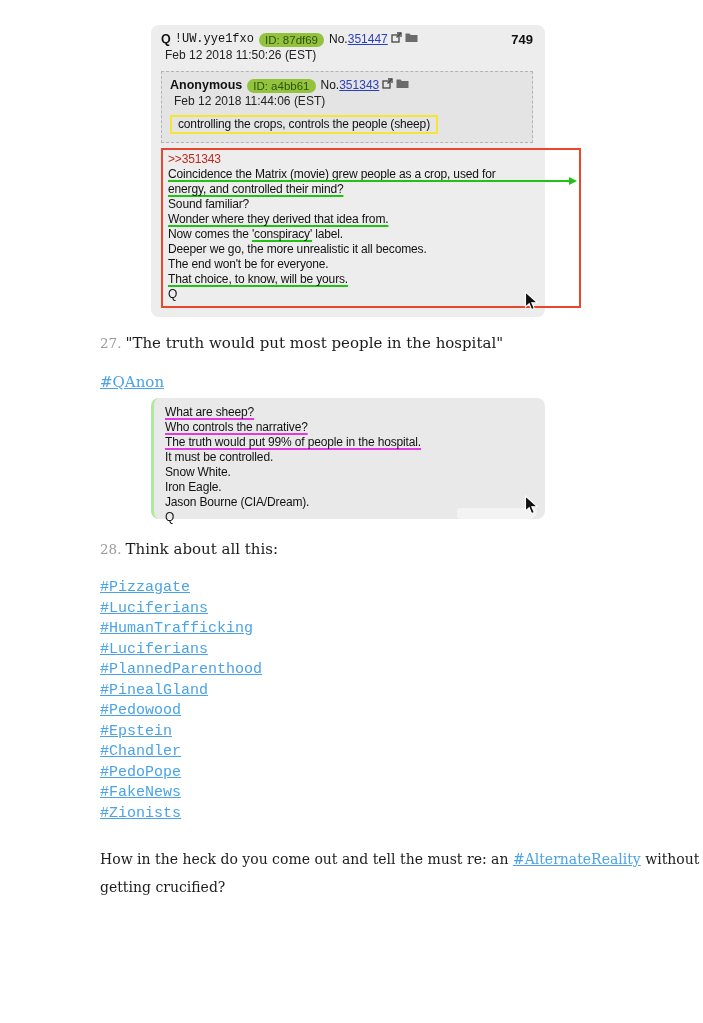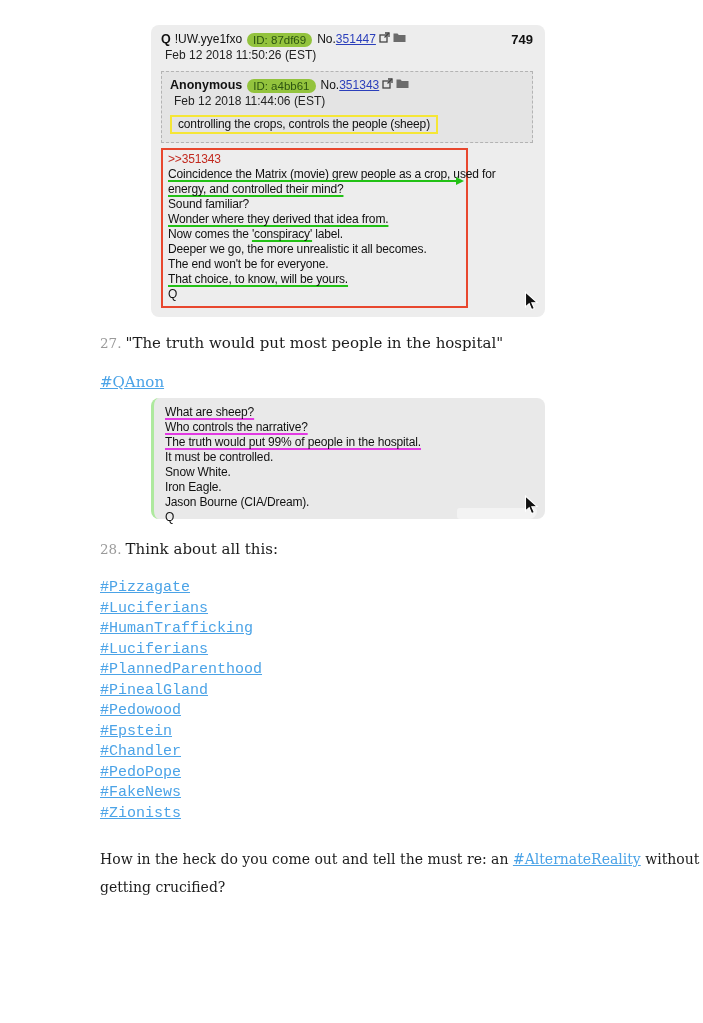--- a/index.html
+++ b/index.html
@@ -15,21 +15,21 @@
     border-radius:8px; font-size:12px; line-height:15px; color:#111;
   }
   .card1 { top:25px; min-height:292px; padding:7px 12px 7px 10px; }
   .card2 {
     top:398px; height:121px; background:var(--card2-bg);
     border-left:3px solid var(--card2-left-strip);
     padding:7px 12px 6px 11px;
   }
   .post-header { display:flex; align-items:center; white-space:nowrap; }
   .poster-name { font-weight:bold; font-size:12.5px; }
-  .tripcode { margin-left:4px; }
+  .tripcode { margin-left:4px;font-family:Liberation Mono, monospace; }
   .id-badge {
     margin-left:5px; background:var(--id-pill-bg); color:var(--id-pill-text);
     border-radius:8px; padding:0 6px; font-size:11.5px; line-height:14px;
   }
   .no-wrap { margin-left:5px; }
   .post-no-link { color:var(--post-link-blue); text-decoration:underline; }
   .hdr-icon { margin-left:3px; display:inline-block; vertical-align:-1px; }
   .reply-count { margin-left:auto; font-weight:bold; font-size:13px; }
   .post-date { margin:1px 0 8px 4px; color:#222; }
 
@@ -37,21 +37,21 @@
     border:1px dashed #b3b3b3; background:var(--quote-bg);
     padding:6px 8px 8px 8px; margin-bottom:5px;
   }
   .quote-block .post-date { margin-bottom:6px; }
   .yellow-box {
     border:2px solid var(--yellow-box-border);
     padding:0 6px; width:fit-content; white-space:nowrap;
   }
   .red-box {
     border:2px solid var(--red-box-border);
-    padding:2px 5px 4px 5px; width:307px;
+    padding:2px 5px 4px 5px; width:420px;
   }
   .line { white-space:nowrap; letter-spacing:-0.15px; height:15px; }
   .backlink { color:var(--backlink-red); text-decoration:none; }
   .u-green {
     text-decoration:underline;
     text-decoration-color:var(--green-underline);
     text-decoration-thickness:2px; text-underline-offset:2px;
   }
   .u-magenta {
     text-decoration:underline;

